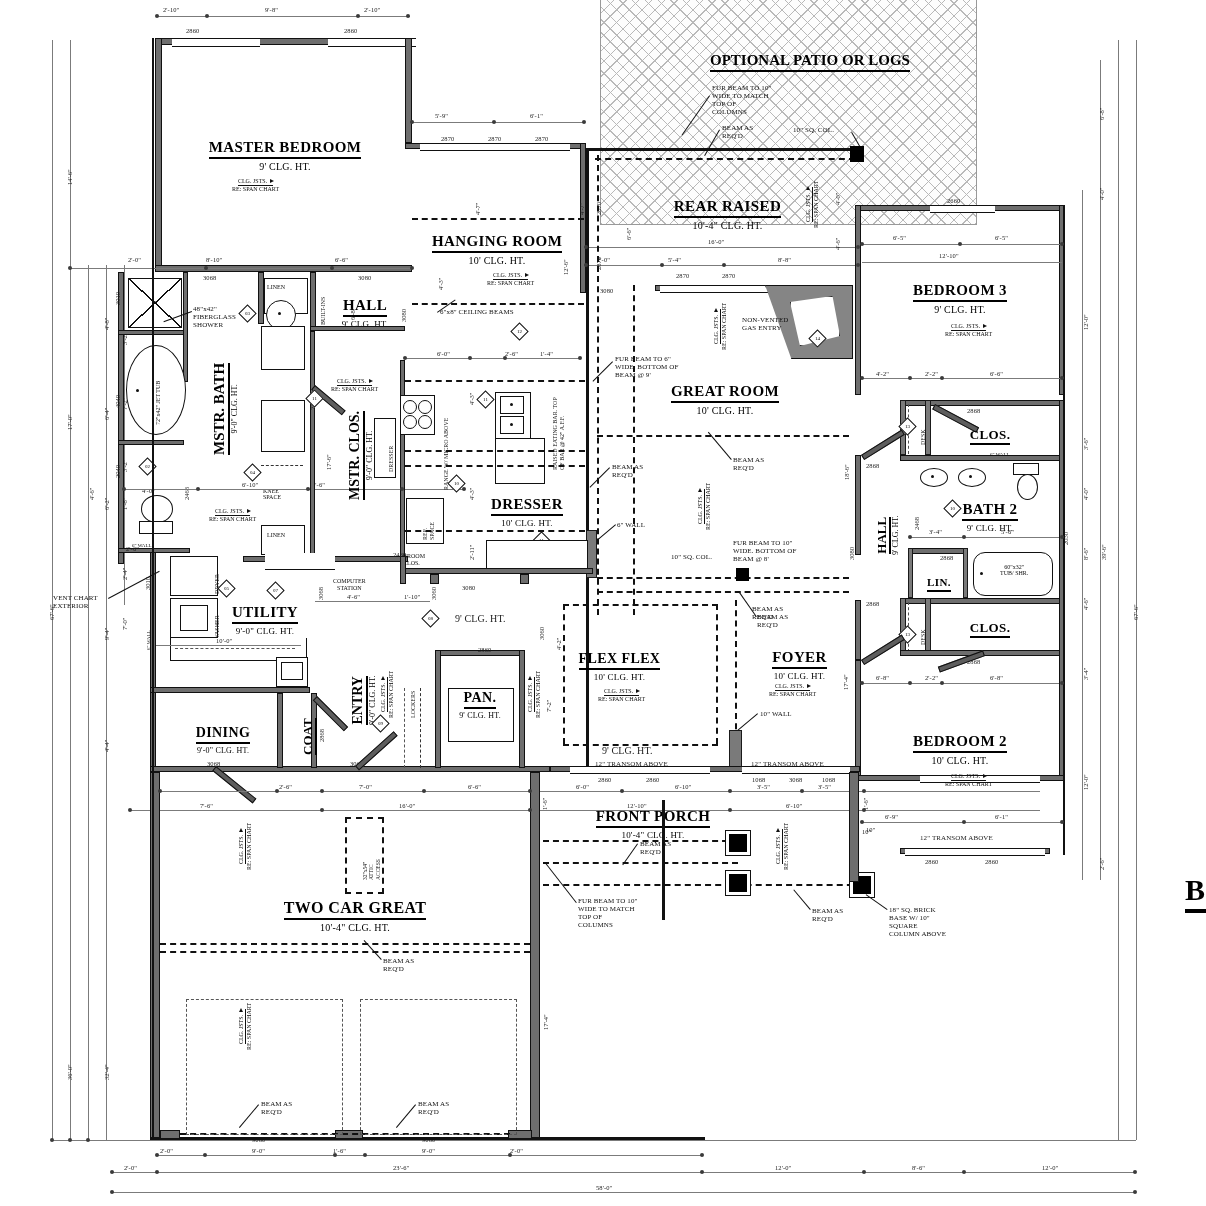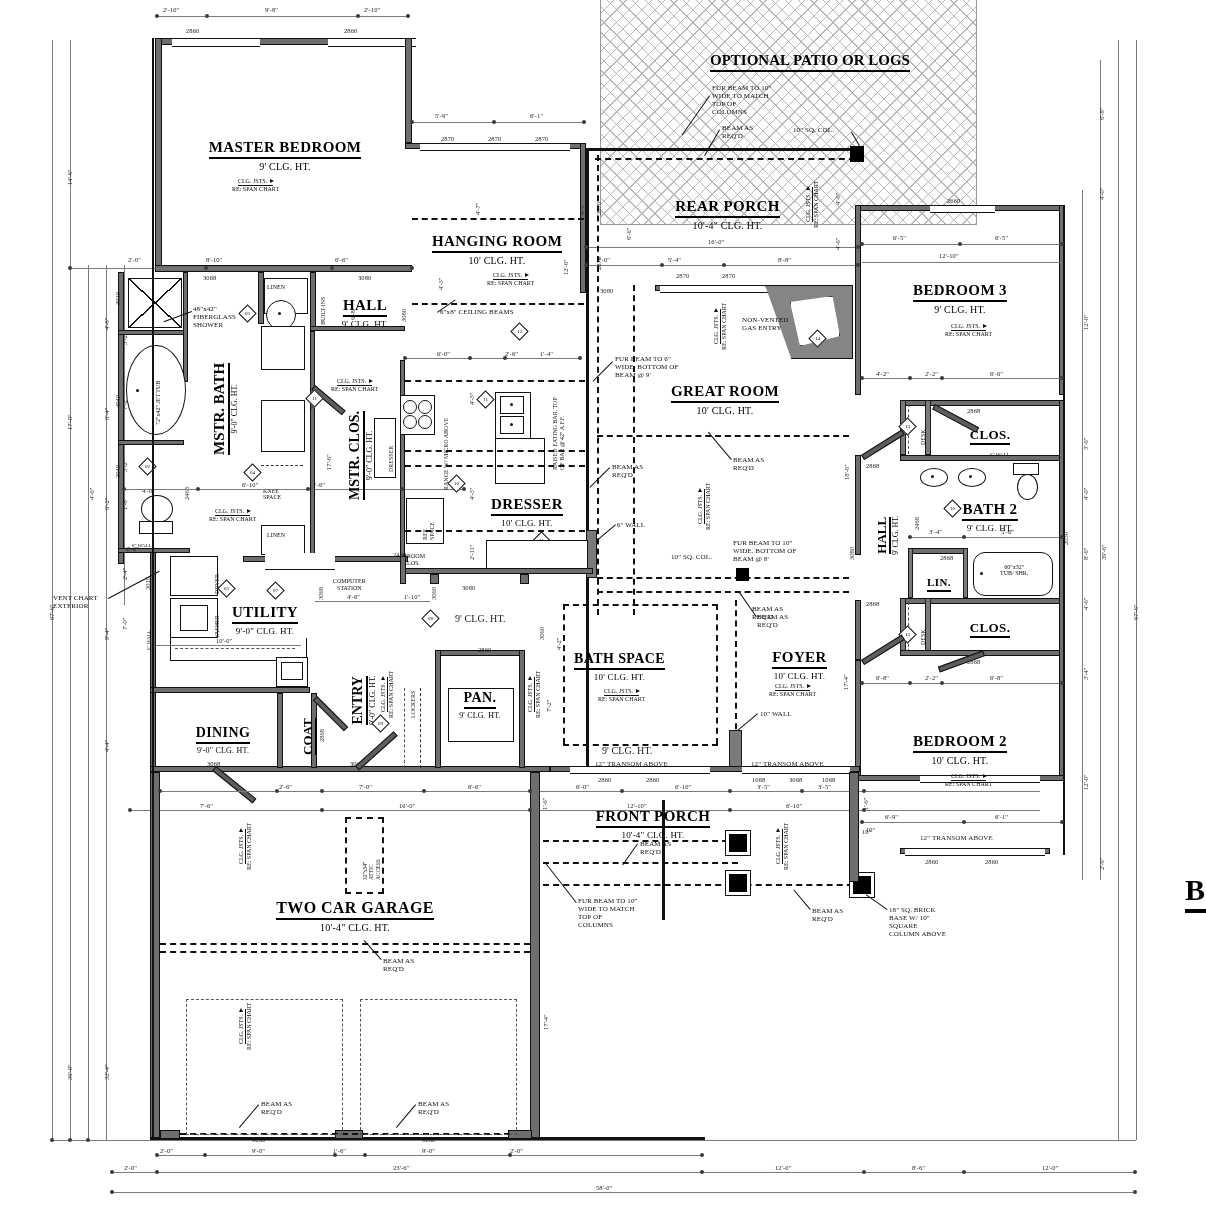--- a/index.html
+++ b/index.html
@@ -220,21 +220,21 @@
 REQ'D</div>
   <div class="leader" style="left:720px;top:130px;width:30px;transform:rotate(120deg);"></div>
   <div class="note" style="left:793px;top:126px;">10" SQ. COL.</div>
   <div class="leader" style="left:852px;top:132px;width:22px;transform:rotate(60deg);"></div>
 
   <div class="wallline" style="left:586px;top:148px;width:272px;height:3px;"></div>
   <div class="beam" style="left:595px;top:158px;width:260px;"></div>
   <div class="col" style="left:850px;top:146px;width:14px;height:16px;"></div>
 
   <div class="rlabel" style="left:655px;top:197px;width:145px;">
-    <div class="nm">REAR PORCH</div>
+    <div class="nm">REAR RAISED</div>
     <div class="ht">10'-4" CLG. HT.</div>
   </div>
   <div class="joistv" style="left:805px;top:228px;">
     <span class="l1">CLG. JSTS.</span><br>
     <span>RE: SPAN CHART</span>
   </div>
 
   <div class="dim" style="left:586px;top:247px;width:272px;"></div>
   <div class="dtxt" style="left:708px;top:238px;">16'-0"</div>
   <div class="dim" style="left:586px;top:265px;width:272px;"></div>
@@ -688,21 +688,21 @@
     <span>RE: SPAN CHART</span>
   </div>
   <div class="dtxtv" style="left:545px;top:712px;">7'-2"</div>
   <div class="dtxtv" style="left:538px;top:640px;">3060</div>
 
   <div class="beam" style="left:563px;top:604px;width:155px;"></div>
   <div class="beamv" style="left:563px;top:604px;height:140px;"></div>
   <div class="beamv" style="left:716px;top:604px;height:140px;"></div>
   <div class="beam" style="left:563px;top:744px;width:155px;"></div>
   <div class="rlabel sm" style="left:552px;top:649px;width:135px;">
-    <div class="nm" style="font-size:14px;">BATH SPACE</div>
+    <div class="nm" style="font-size:14px;">FLEX FLEX</div>
     <div class="ht" style="font-size:9px;">10' CLG. HT.</div>
   </div>
   <div class="joist" style="left:598px;top:688px;">
     <span class="l1">CLG. JSTS.</span><br>
     <span>RE: SPAN CHART</span>
   </div>
   <div class="dtxt" style="left:602px;top:745px;font-size:10px;">9' CLG. HT.</div>
   <div class="dtxt" style="left:595px;top:760px;font-size:7px;">12" TRANSOM ABOVE</div>
   <div class="dtxtv" style="left:555px;top:650px;">4'-2"</div>
 
@@ -785,21 +785,21 @@
 
   <div class="wall" style="left:150px;top:772px;width:10px;height:368px;"></div>
   <div class="wall" style="left:530px;top:772px;width:10px;height:368px;"></div>
   <div class="wallline" style="left:150px;top:1137px;width:555px;height:3px;"></div>
   <div class="wall" style="left:160px;top:1130px;width:20px;height:9px;"></div>
   <div class="wall" style="left:335px;top:1130px;width:28px;height:9px;"></div>
   <div class="wall" style="left:508px;top:1130px;width:24px;height:9px;"></div>
   <div class="beam" style="left:180px;top:1133px;width:330px;"></div>
 
   <div class="rlabel" style="left:275px;top:899px;width:160px;">
-    <div class="nm" style="font-size:16px;">TWO CAR GARAGE</div>
+    <div class="nm" style="font-size:16px;">TWO CAR GREAT</div>
     <div class="ht" style="font-size:10px;">10'-4" CLG. HT.</div>
   </div>
   <div class="cabdash" style="left:345px;top:817px;width:35px;height:73px;border:2px dashed #111;"></div>
   <div class="label-miniv" style="left:362px;top:880px;white-space:pre-line;line-height:1.15;font-size:5.5px;">32"x54"
 ATTIC
 ACCESS</div>
   <div class="joistv" style="left:238px;top:870px;">
     <span class="l1">CLG. JSTS.</span><br>
     <span>RE: SPAN CHART</span>
   </div>

